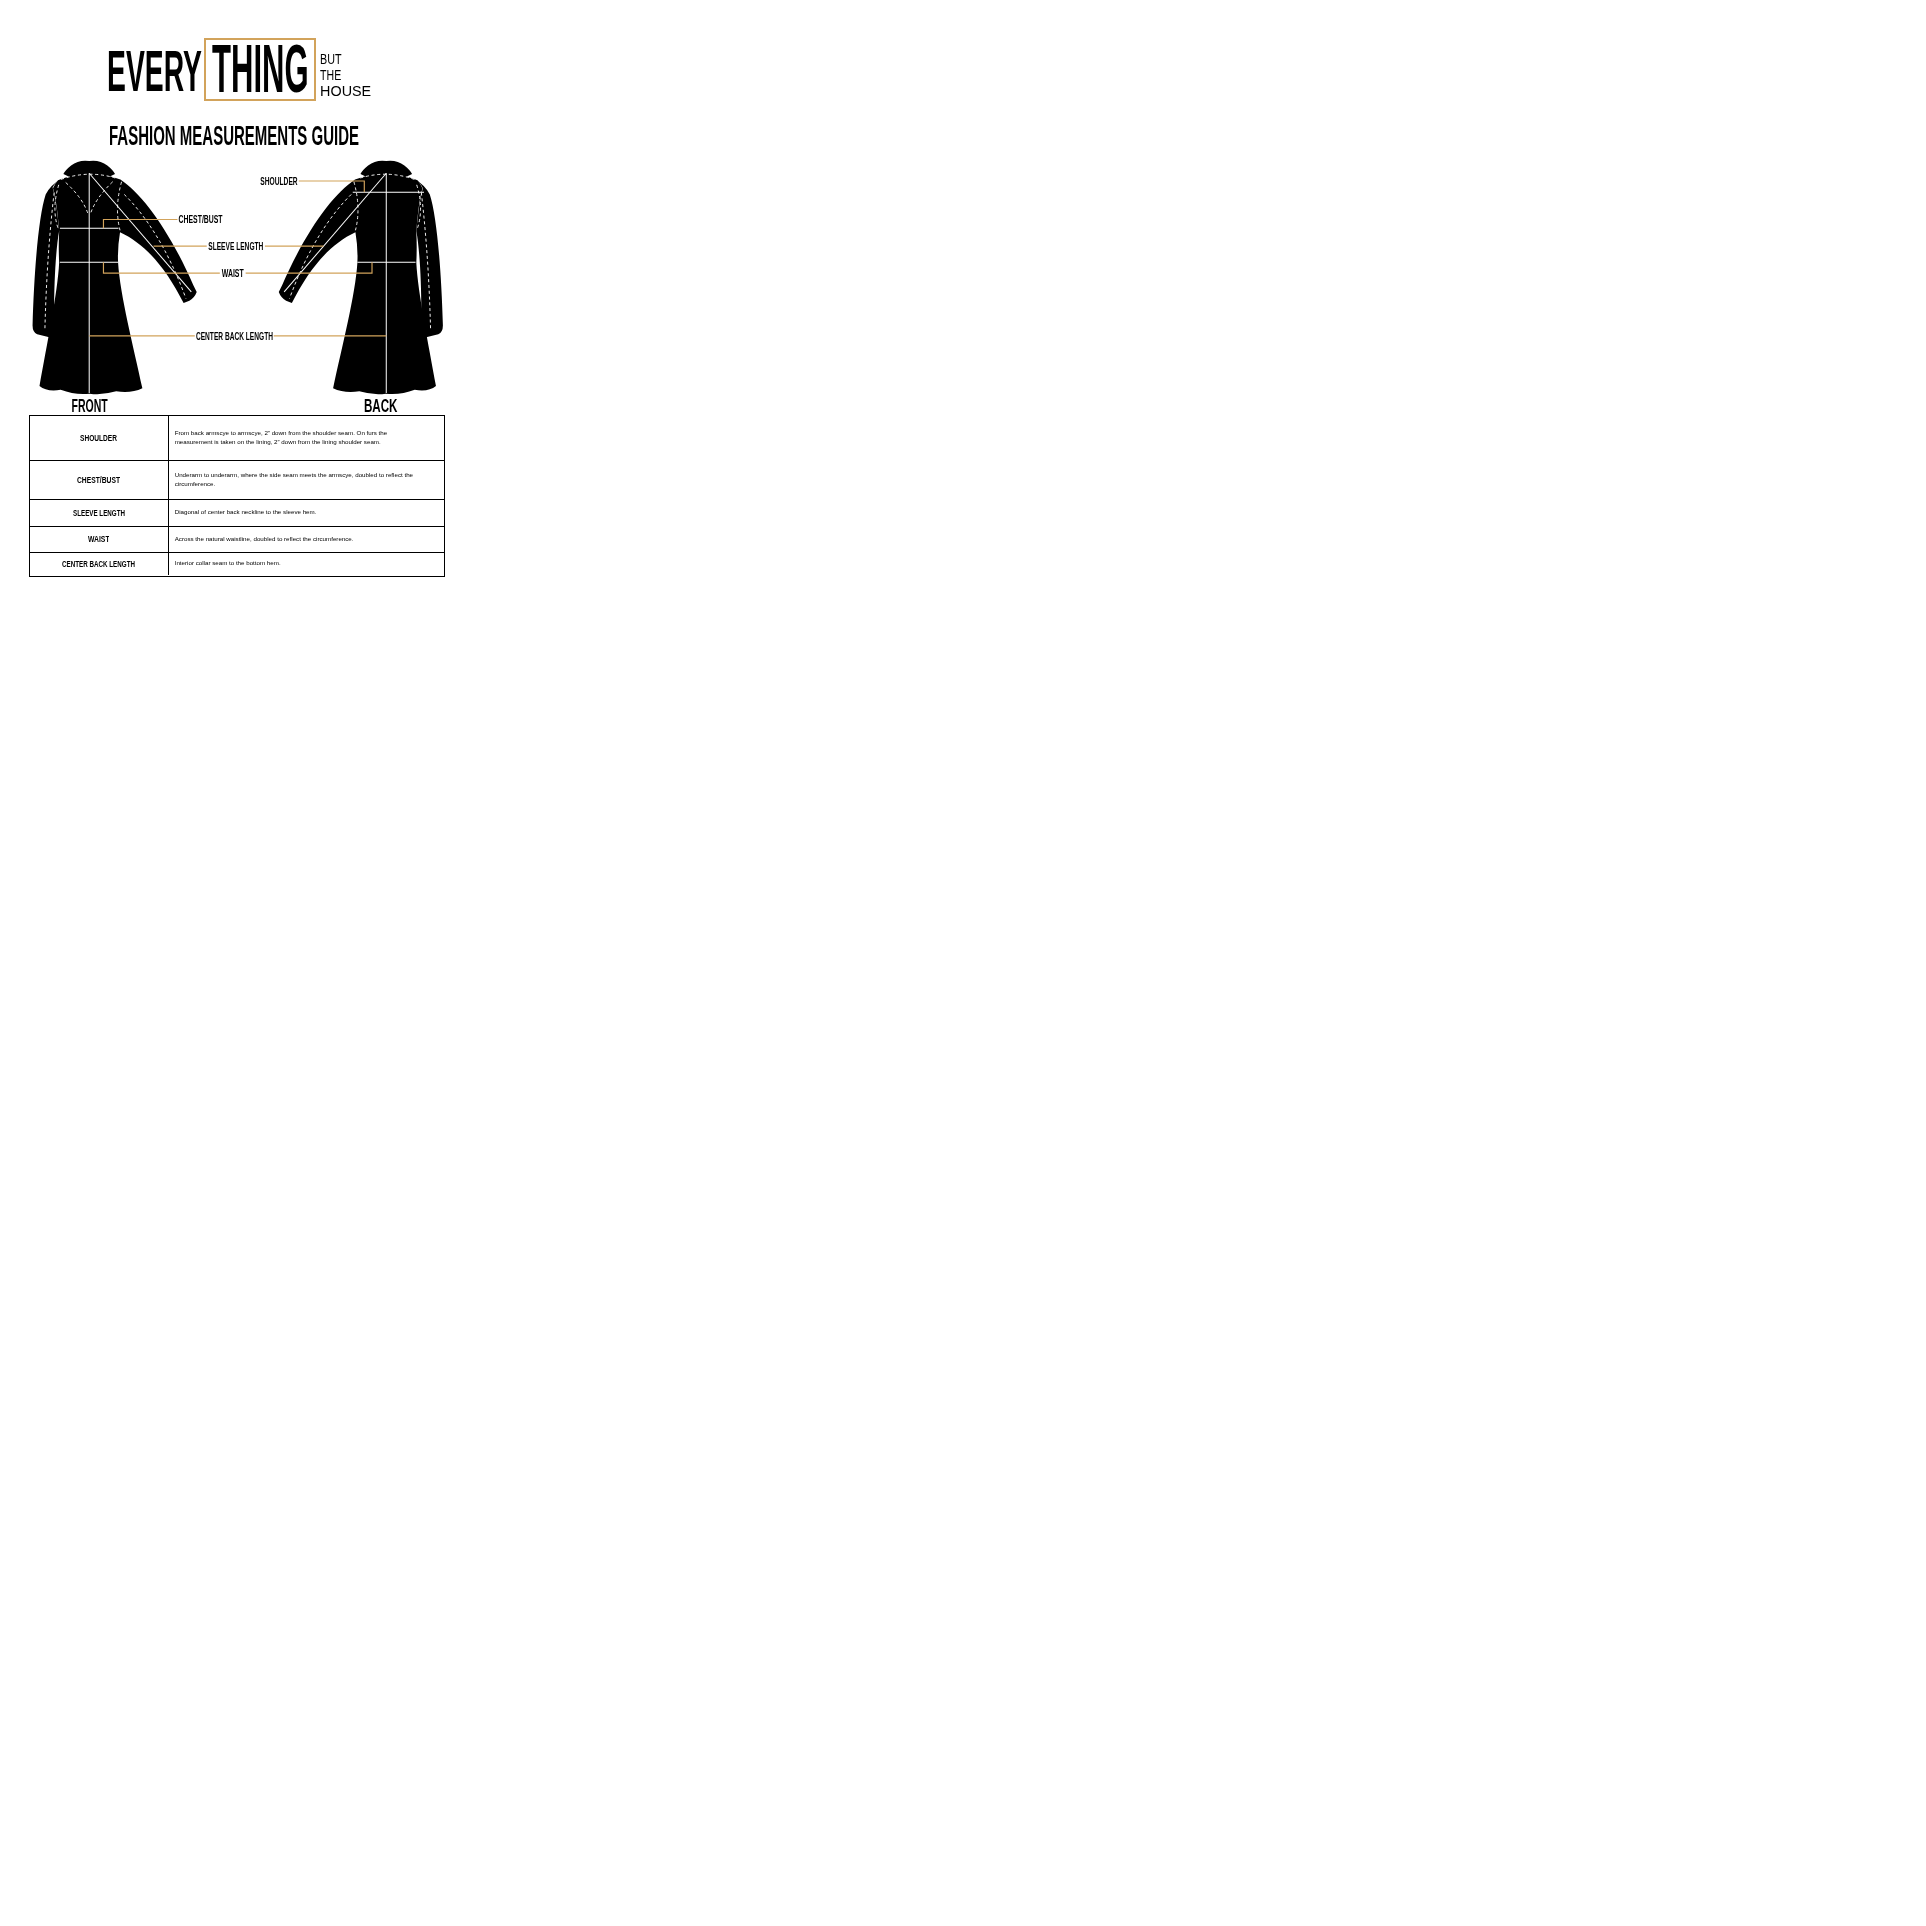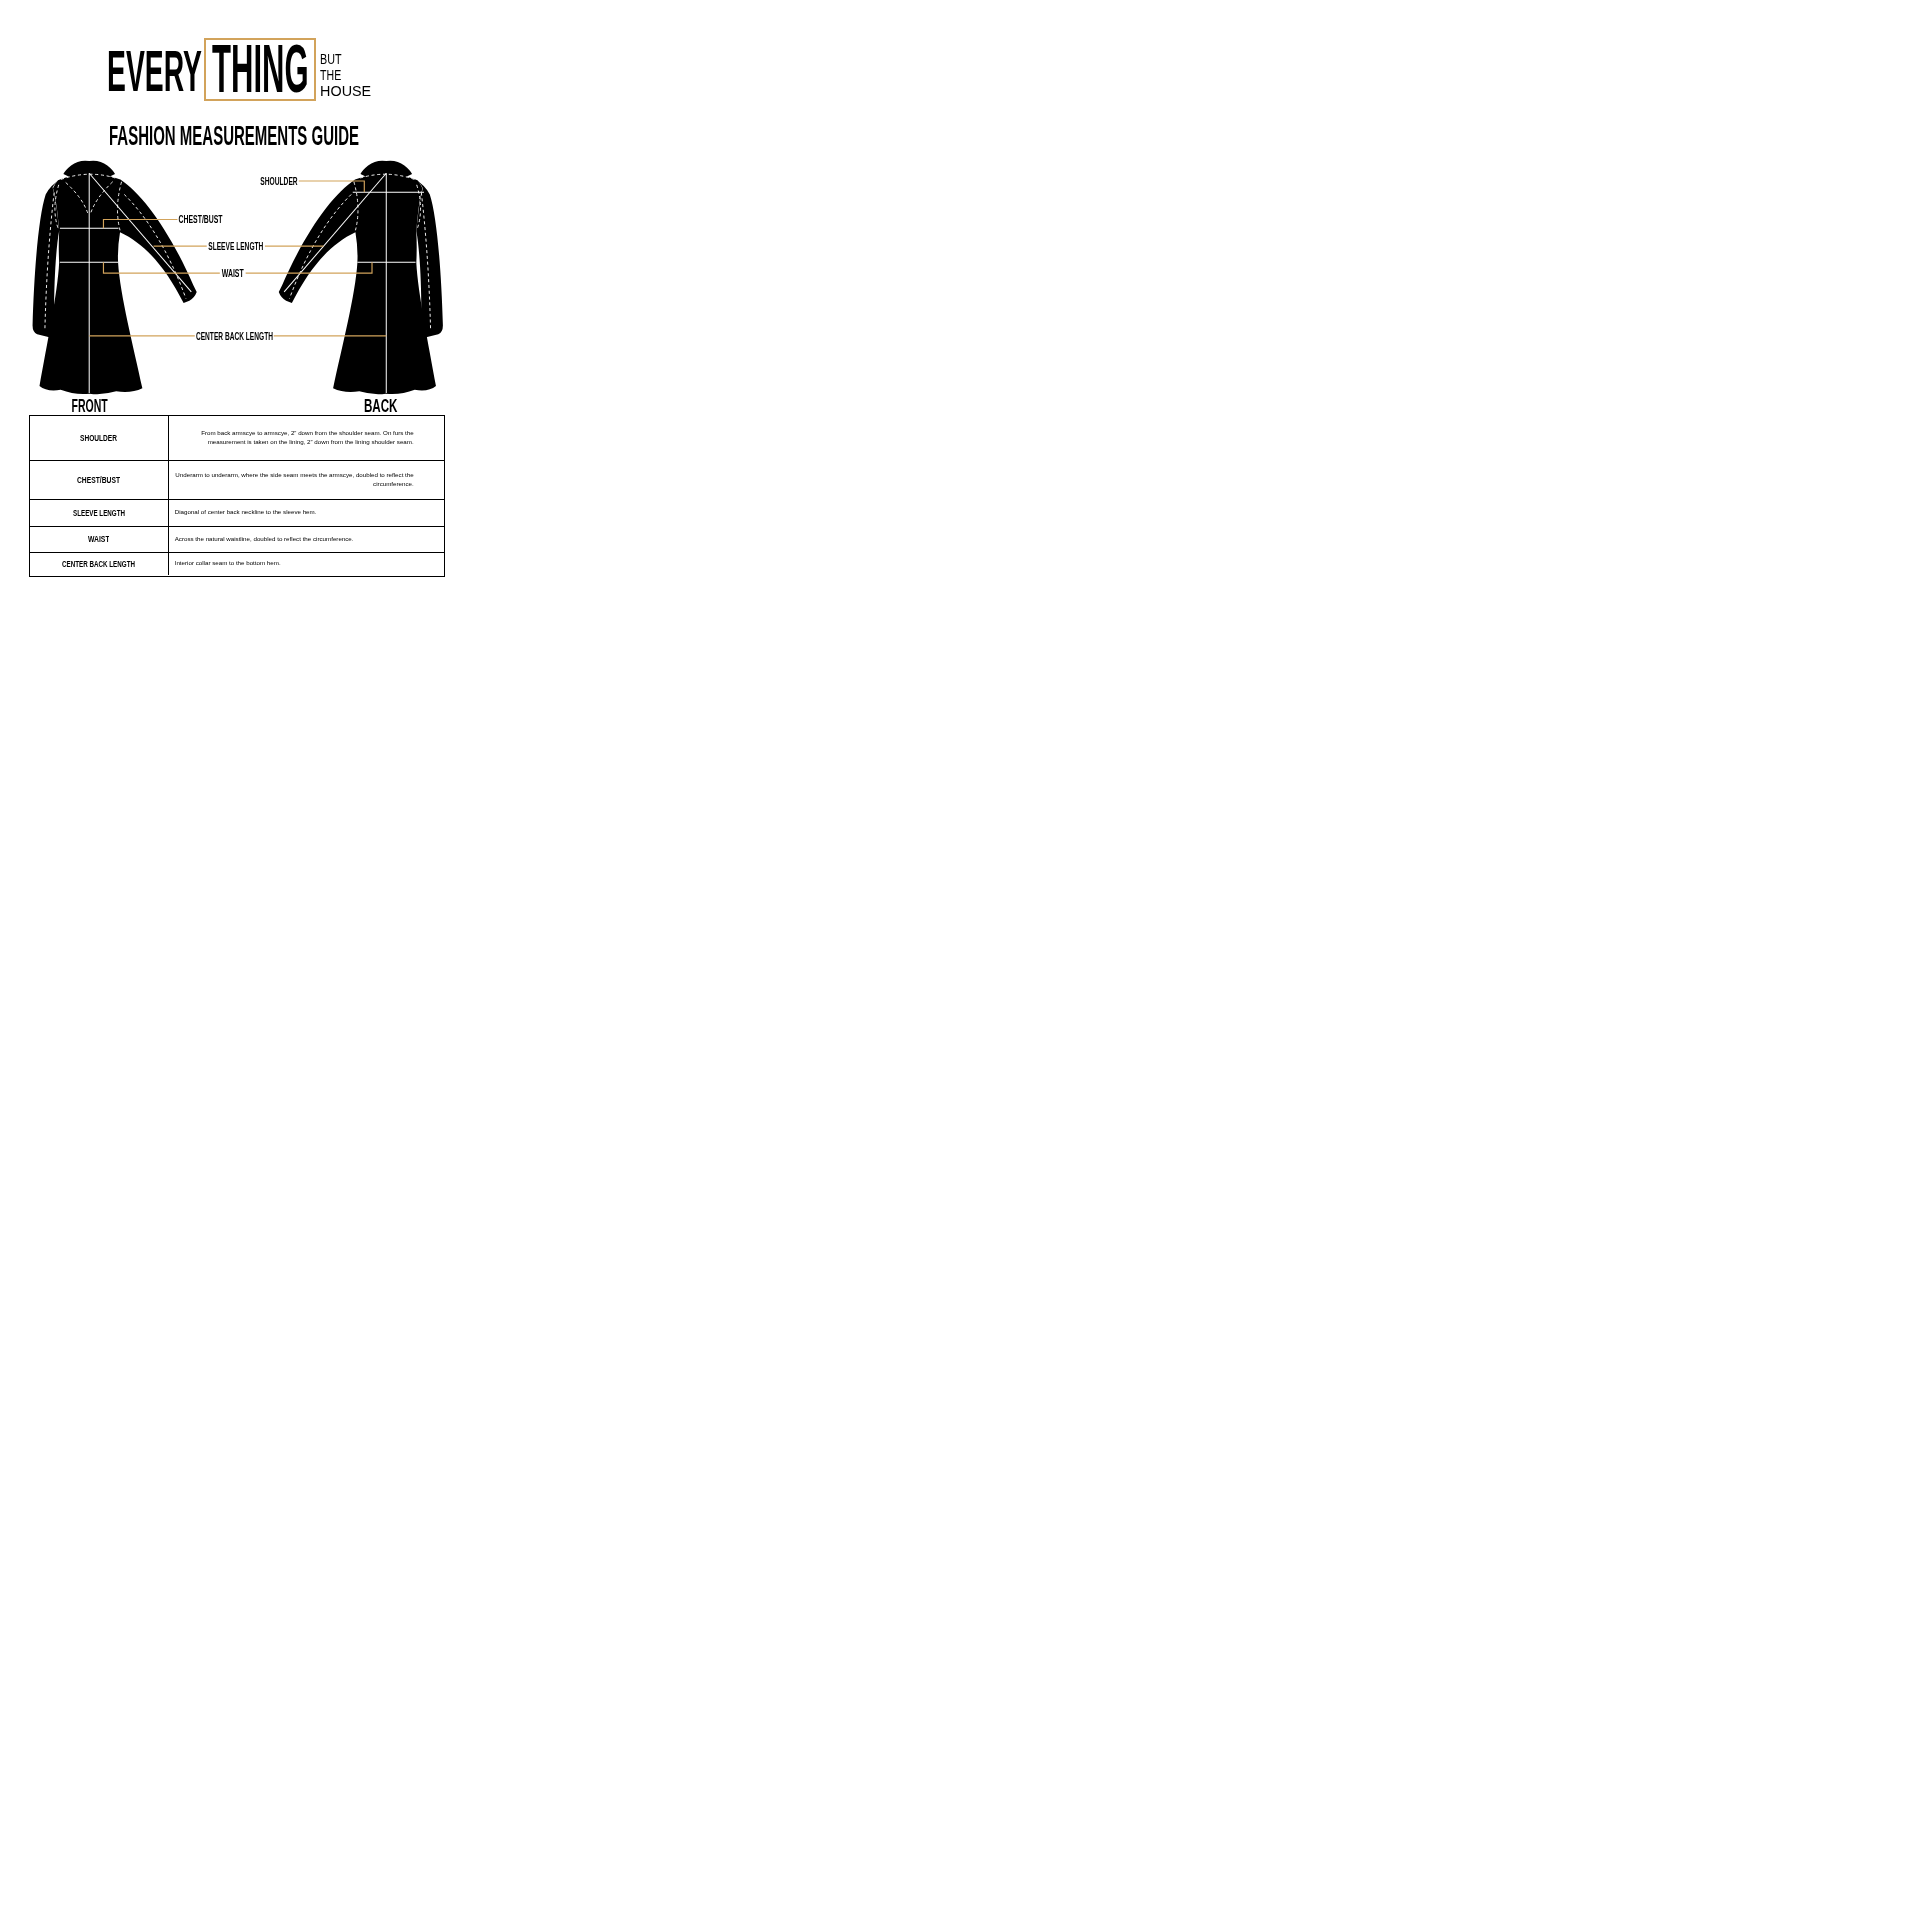--- a/index.html
+++ b/index.html
@@ -1,17 +1,17 @@
 <!DOCTYPE html>
 <html style="font-size:6.2px"><head>
 <meta charset="utf-8">
 <style>
   html,body{margin:0;padding:0;background:#ffffff;}
   .page{position:relative;width:472px;height:610px;background:#ffffff;overflow:hidden;
-        font-family:"Liberation Sans",sans-serif;color:#000;text-align:right;}
+        font-family:"Liberation Sans",sans-serif;color:#000;}
   .abs{position:absolute;}
   svg text{font-family:"Liberation Sans",sans-serif;}
   .goldbox{position:absolute;left:204px;top:38px;width:108px;height:59px;border:2.7px solid #D2A35B;background:#fff;}
   
   .mtable{position:absolute;left:28.5px;top:415px;width:416px;height:162px;border:1.2px solid #000;box-sizing:border-box;background:#fff;}
   .mrow{display:flex;box-sizing:border-box;width:100%;}
   .mrow + .mrow{border-top:1.5px solid #000;}
   .r1{height:44px;} .r2{height:39px;} .r3{height:26.6px;} .r4{height:26px;} .r5{height:23.5px;}
   .lcell{width:139px;box-sizing:border-box;border-right:0.8px solid #000;display:flex;align-items:center;justify-content:center;flex:none;}
   .dcell{flex:1;display:flex;align-items:center;box-sizing:border-box;padding:2.3px 17px 2.3px 6.2px;}

